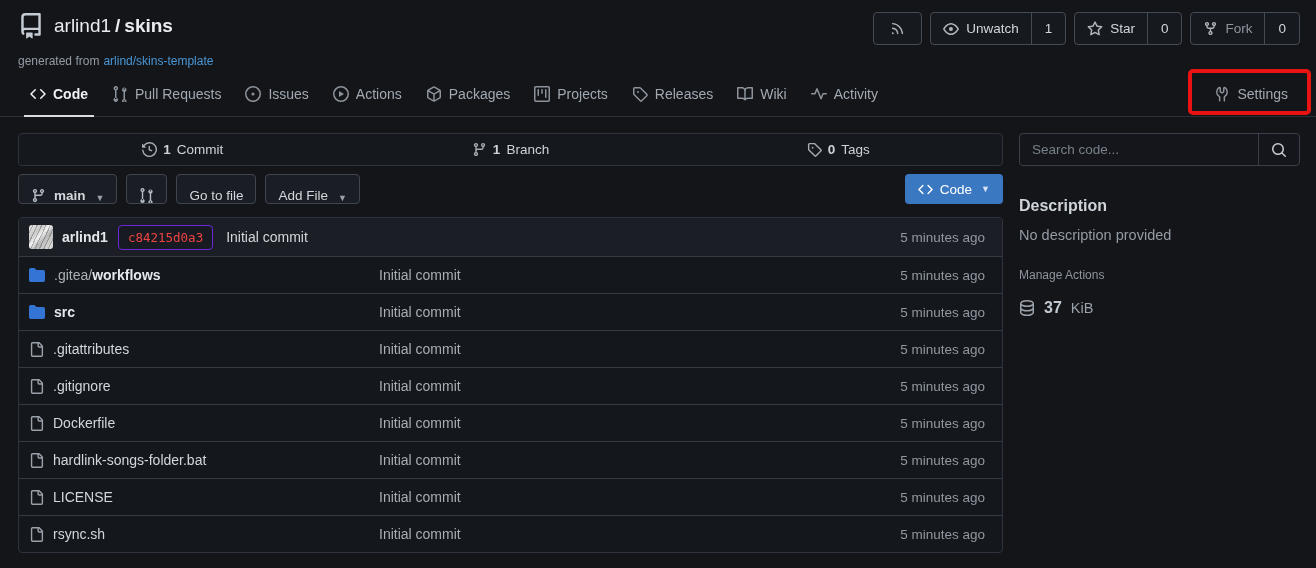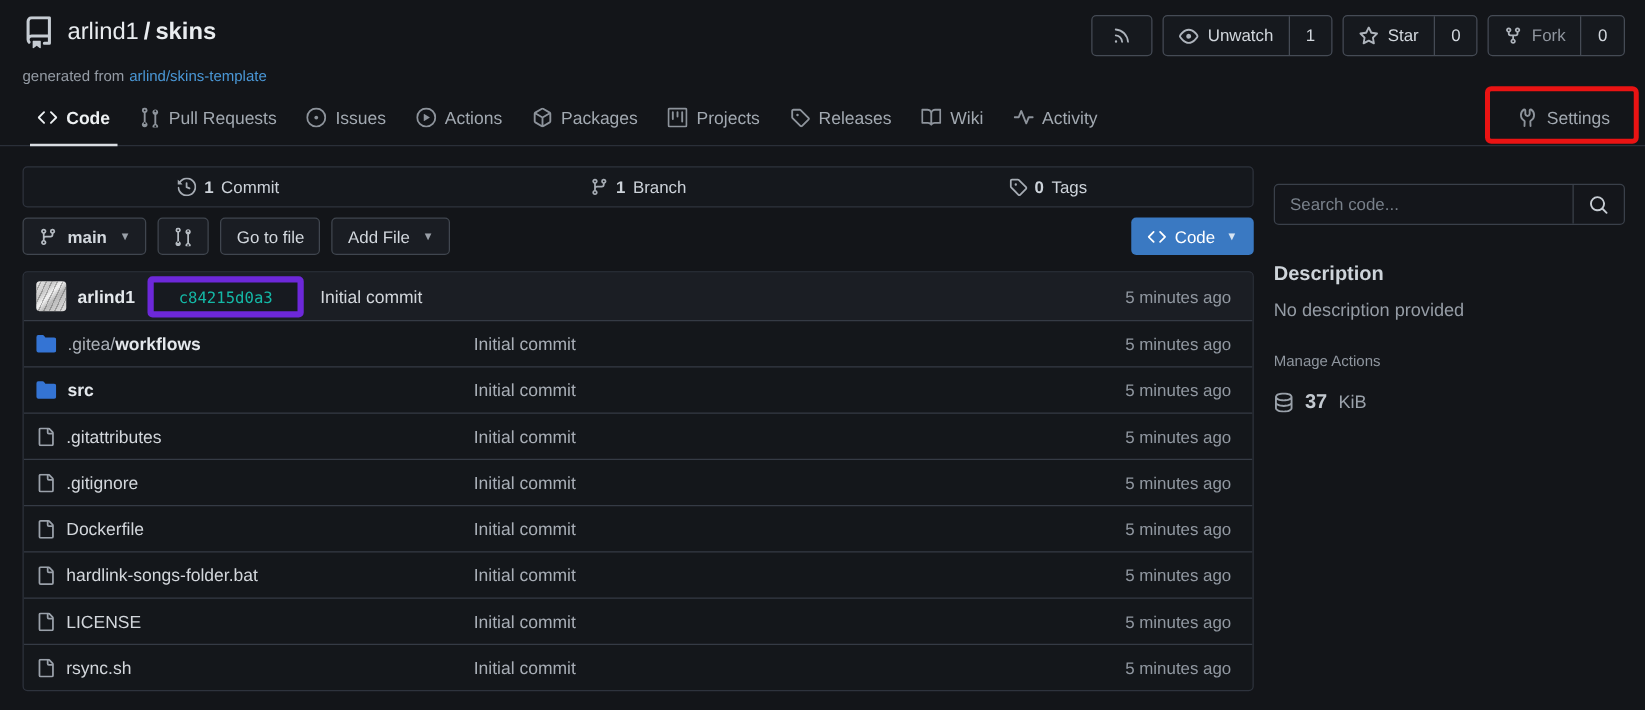--- a/index.html
+++ b/index.html
@@ -42,52 +42,52 @@
   .red-box { position:absolute; left:1188px; top:69px; width:123px; height:46px; border:4px solid #ea1313; border-radius:5px; pointer-events:none; z-index:5; }
 
   
   .main-left { position:absolute; left:18px; top:133px; width:985px; }
   .stats-bar { height:33px; border:1px solid #2e333d; border-radius:4px; background:#15181d; display:flex; }
   .stat { flex:1; display:flex; align-items:center; justify-content:center; gap:6px; color:#cdd3da; font-size:13.5px; }
   .stat .ico { color:#a6acb4; }
   .stat b { font-weight:700; }
 
   .toolbar { margin-top:8px; display:flex; align-items:center; gap:9px; height:30px; }
-  .tbtn { display:flex; align-items:center; gap:8px; height:30px; padding:0 12px; background:#1a1d23; border:1px solid #40464f; border-radius:4px; color:#d2d7dd; font-size:13.5px; cursor:pointer; }
+  .tbtn { display:flex; align-items:flex-end; gap:8px; height:30px; padding:0 12px; background:#1a1d23; border:1px solid #40464f; border-radius:4px; color:#d2d7dd; font-size:13.5px; cursor:pointer; }
   .tbtn .ico { color:#b6bcc3; }
   .tbtn b { font-weight:700; }
   .caret { font-size:9px; color:#9aa0a8; margin-left:2px; }
   .code-btn { margin-left:auto; display:flex; align-items:center; gap:7px; height:30px; padding:0 13px; background:#3a79c2; border:none; border-radius:4px; color:#fff; font-size:13.5px; cursor:pointer; }
   .code-btn .caret { color:#d7e4f2; }
 
   
   .file-table { margin-top:13px; border:1px solid #2e333d; border-radius:4px; overflow:hidden; background:#14171b; }
   .commit-row { height:38px; background:#1b1e24; display:flex; align-items:center; padding:0 10px; }
   .avatar { width:24px; height:24px; border-radius:3px; background:
       linear-gradient(135deg,#e8e8e8 0%,#c9c9c9 30%,#f2f2f2 45%,#b9b9b9 60%,#e2e2e2 100%);
       position:relative; overflow:hidden; flex:none; }
   .avatar::after { content:""; position:absolute; inset:0;
       background:repeating-linear-gradient(115deg,transparent 0 3px,rgba(60,60,60,.35) 3px 4px); }
   .commit-author { font-weight:700; color:#e4e8ec; margin:0 10px 0 9px; }
-  .hash-pill { font-family:"DejaVu Sans Mono","Liberation Mono",monospace; font-size:12.5px; color:#14b8a6; border:5px solid #6d28d9; border-radius:4px; background:#171a20; padding:4px 20px; }
+  .hash-pill { font-family:"DejaVu Sans Mono","Liberation Mono",monospace; font-size:12.5px; color:#ef4444; border:1px solid #6d28d9; border-radius:4px; background:#171a20; padding:4px 9px; }
   .commit-msg { color:#d3d7dc; margin-left:13px; }
   .commit-time { margin-left:auto; color:#9198a1; font-size:13.5px; padding-right:7px; }
 
   .frow { height:37px; display:flex; align-items:center; border-top:1px solid #353b45; padding:0 10px; }
   .fname-cell { width:350px; display:flex; align-items:center; gap:9px; flex:none; }
   .fname-cell .ico-folder { color:#3474d4; }
   .fname-cell .ico-file { color:#9aa1aa; }
   .fprefix { color:#aab0b8; }
   .fname { color:#d3d7dc; }
   .frow.folder .fname { font-weight:700; color:#e4e8ec; }
   .fmsg { color:#a8aeb6; }
   .ftime { margin-left:auto; color:#9198a1; font-size:13.5px; padding-right:7px; }
 
   
-  .sidebar { position:absolute; left:1019px; top:147px; width:281px; }
+  .sidebar { position:absolute; left:1019px; top:133px; width:281px; }
   .search-wrap { display:flex; height:33px; border:1px solid #3a404a; border-radius:4px; background:#14161b; overflow:hidden; }
   .search-input { flex:1; background:transparent; border:none; outline:none; color:#cdd3da; font-size:13.5px; padding:0 12px; font-family:inherit; }
   .search-input::placeholder { color:#79818b; }
   .search-btn { width:41px; border:none; border-left:1px solid #3a404a; background:transparent; color:#c6ccd3; display:flex; align-items:center; justify-content:center; cursor:pointer; }
   .desc-title { margin-top:31px; font-size:16px; font-weight:700; color:#ced4da; }
   .desc-empty { margin-top:12px; font-size:14.5px; color:#959ca5; }
   .manage-topics { margin-top:25px; font-size:12px; color:#8e959e; cursor:pointer; }
   .repo-size { margin-top:17px; display:flex; align-items:center; gap:9px; color:#9aa1aa; }
   .repo-size b { color:#c3c9d0; font-size:16px; }
   .repo-size span.unit { font-size:14.5px; }

